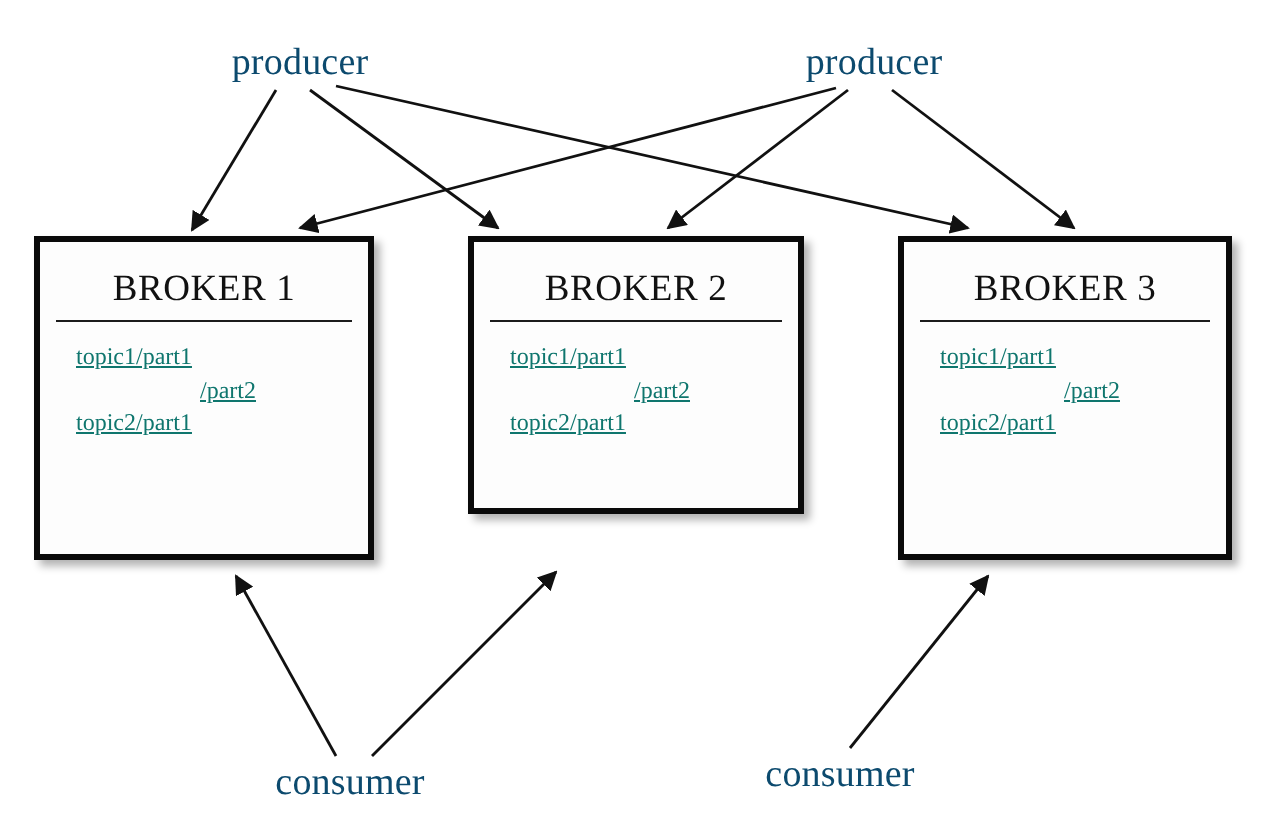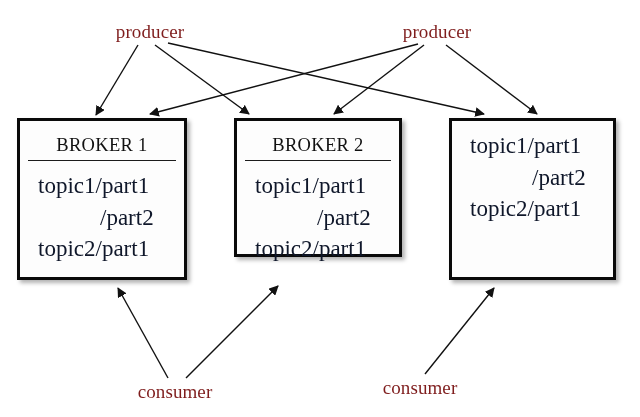--- a/index.html
+++ b/index.html
@@ -13,21 +13,21 @@
     height: 417px;
     background: #ffffff;
     overflow: hidden;
     font-family: "Liberation Serif", "DejaVu Serif", serif;
   }
 
   
   .node-label {
     position: absolute;
     font-size: 19px;
-    color: #7f1d1d;
+    color: #0c4a6e;
     white-space: nowrap;
     transform: translate(-50%, -50%);
     letter-spacing: 0.1px;
   }
 
   
   .broker {
     position: absolute;
     box-sizing: border-box;
     background: #fdfdfd;
@@ -49,23 +49,24 @@
     font-size: 18.5px;
     color: #111;
     padding-top: 14px;
     padding-bottom: 4px;
     border-bottom: 1.5px solid #1c1c1c;
     letter-spacing: 0.3px;
     white-space: nowrap;
   }
   .broker-body {
     padding-top: 9px;
-    font-size: 23px;
-    color: #0f172a;
+    font-size: 12px;
+    color: #0f766e;
     line-height: 1.38;
+    text-decoration: underline;
   }
   .topic-line {
     white-space: pre;
     text-align: left;
     padding-left: 10px;
   }
   .topic-line.indent {
     padding-left: 72px;
   }
 
@@ -123,20 +124,21 @@
       <div class="broker-body">
         <div class="topic-line">topic1/part1</div>
         <div class="topic-line indent">/part2</div>
         <div class="topic-line">topic2/part1</div>
       </div>
     </div>
   </div>
 
   <div class="broker" style="left:449px; top:118px; width:167px; height:162px;">
     <div class="broker-inner">
+      <div class="broker-title">BROKER 3</div>
       <div class="broker-body">
         <div class="topic-line">topic1/part1</div>
         <div class="topic-line indent">/part2</div>
         <div class="topic-line">topic2/part1</div>
       </div>
     </div>
   </div>
 
   <div class="node-label" style="left:175px; top:392px;">consumer</div>
   <div class="node-label" style="left:420px; top:388px;">consumer</div>

